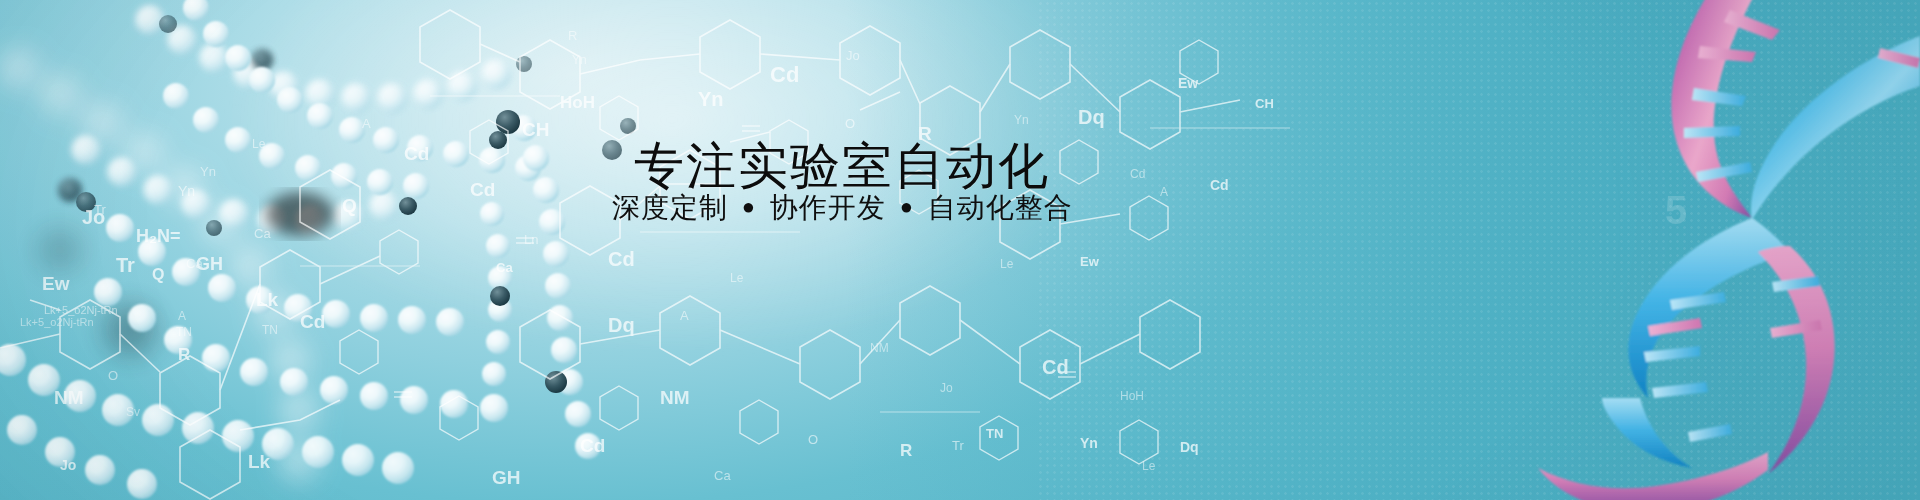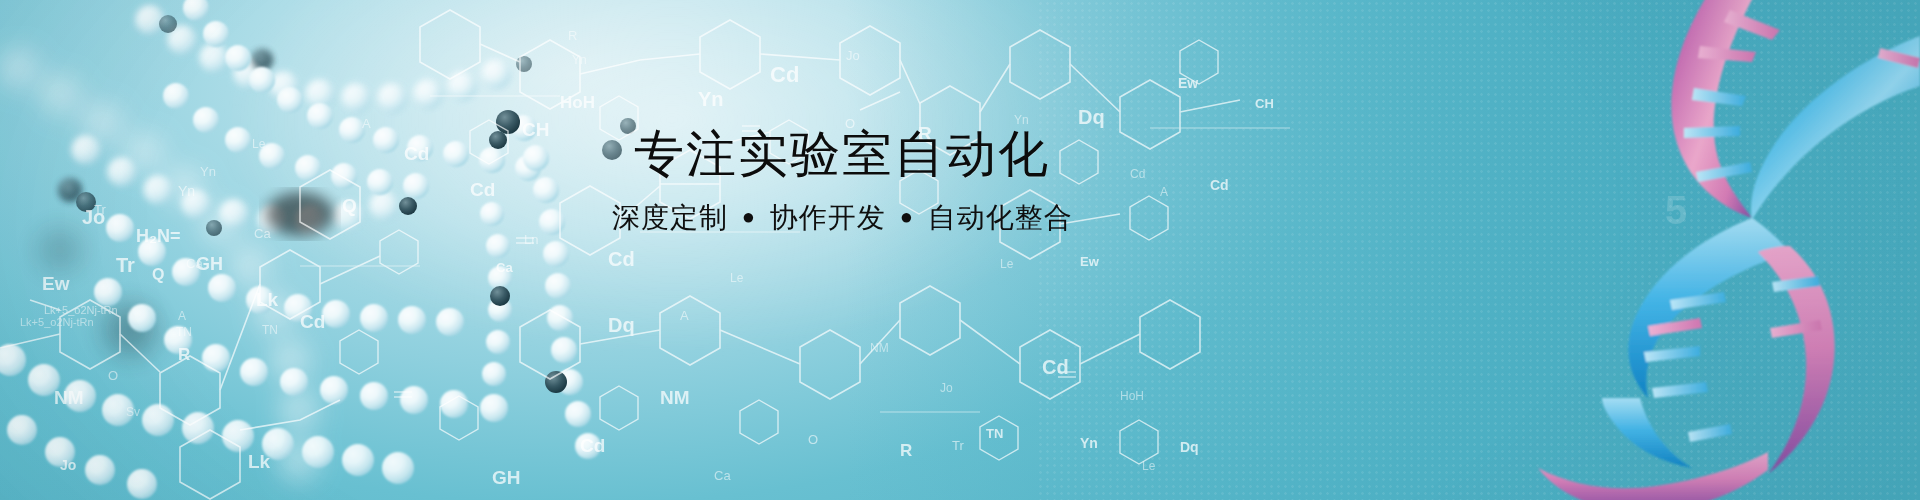--- a/index.html
+++ b/index.html
@@ -30,28 +30,27 @@
   .halftone{position:absolute;top:0;right:0;width:46%;height:100%;opacity:.30;
     background-image:radial-gradient(rgba(255,255,255,.30) 1px, rgba(255,255,255,0) 1.6px);
     background-size:7px 7px;}
 
   
   .layer{position:absolute;inset:0;width:1920px;height:500px;}
   .pearls{opacity:.95;}
   .chem{opacity:.80;}
 
   
-  .textblock{position:absolute;left:612px;top:128px;width:460px;text-align:center;z-index:40;}
+  .textblock{position:absolute;left:612px;top:140px;width:460px;text-align:center;z-index:40;}
   .headline{
     font-size:50px;line-height:1.06;color:#0c0c0c;font-weight:400;
     letter-spacing:2px;white-space:nowrap;
     text-shadow:0 1px 0 rgba(255,255,255,.22);
   }
   .subline{
-    margin-top:22px;
     font-size:28px;line-height:1.1;color:#0f0f0f;font-weight:400;
     letter-spacing:1px;white-space:nowrap;
   }
   .sep{display:inline-block;transform:translateY(-3px);font-size:22px;margin:0 5px;}
 
   .wm{position:absolute;left:1665px;top:188px;font-size:40px;font-weight:700;
      color:rgba(255,255,255,.16);letter-spacing:1px;z-index:35;}
 </style>
 </head>
 <body>

